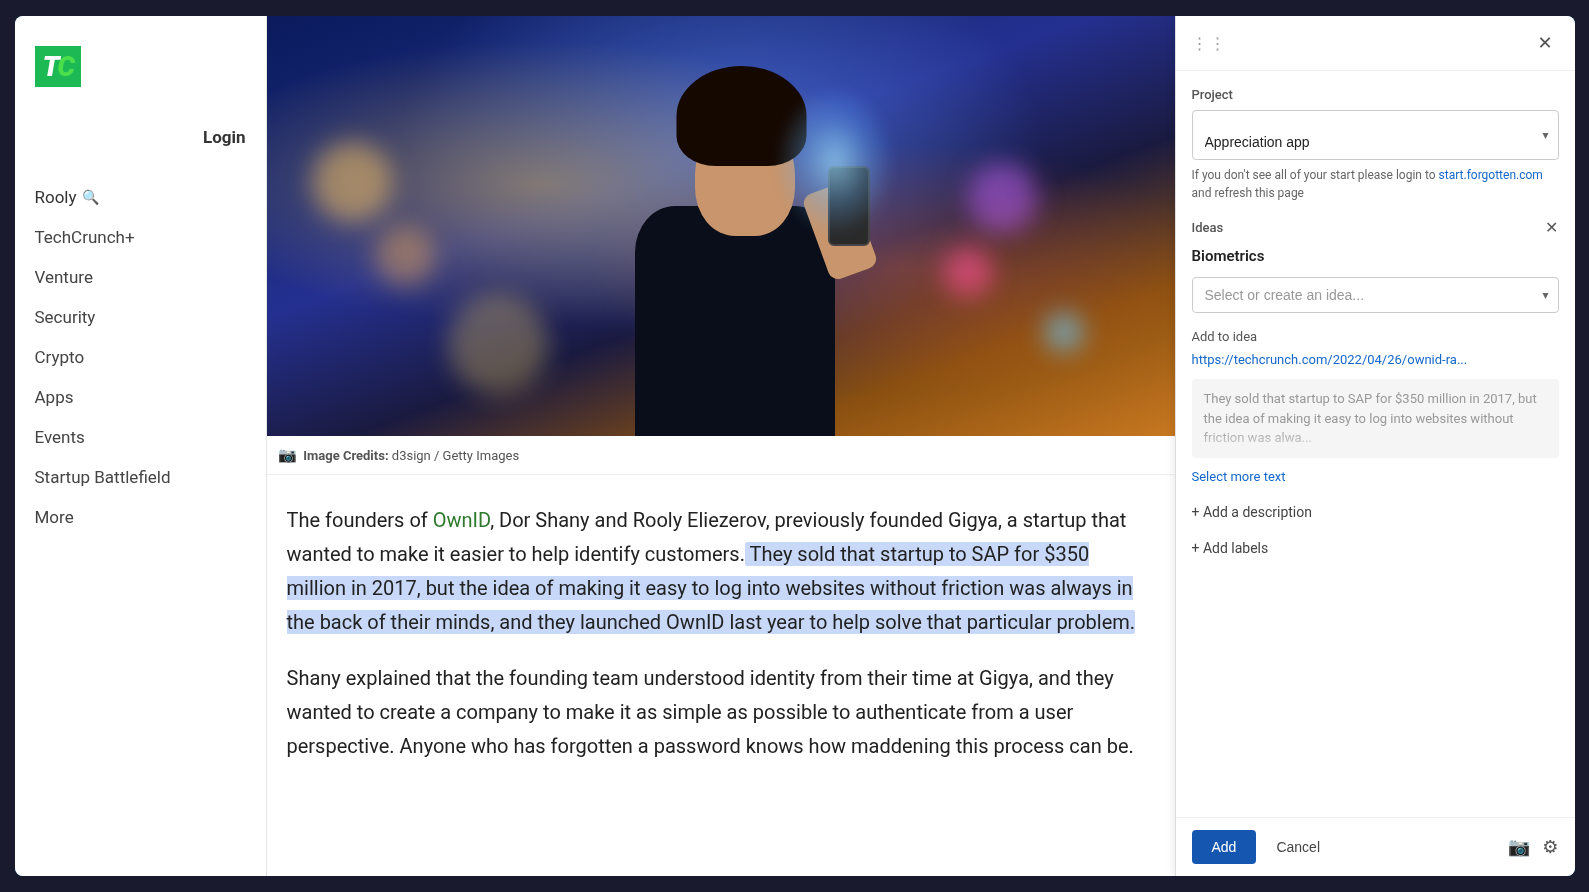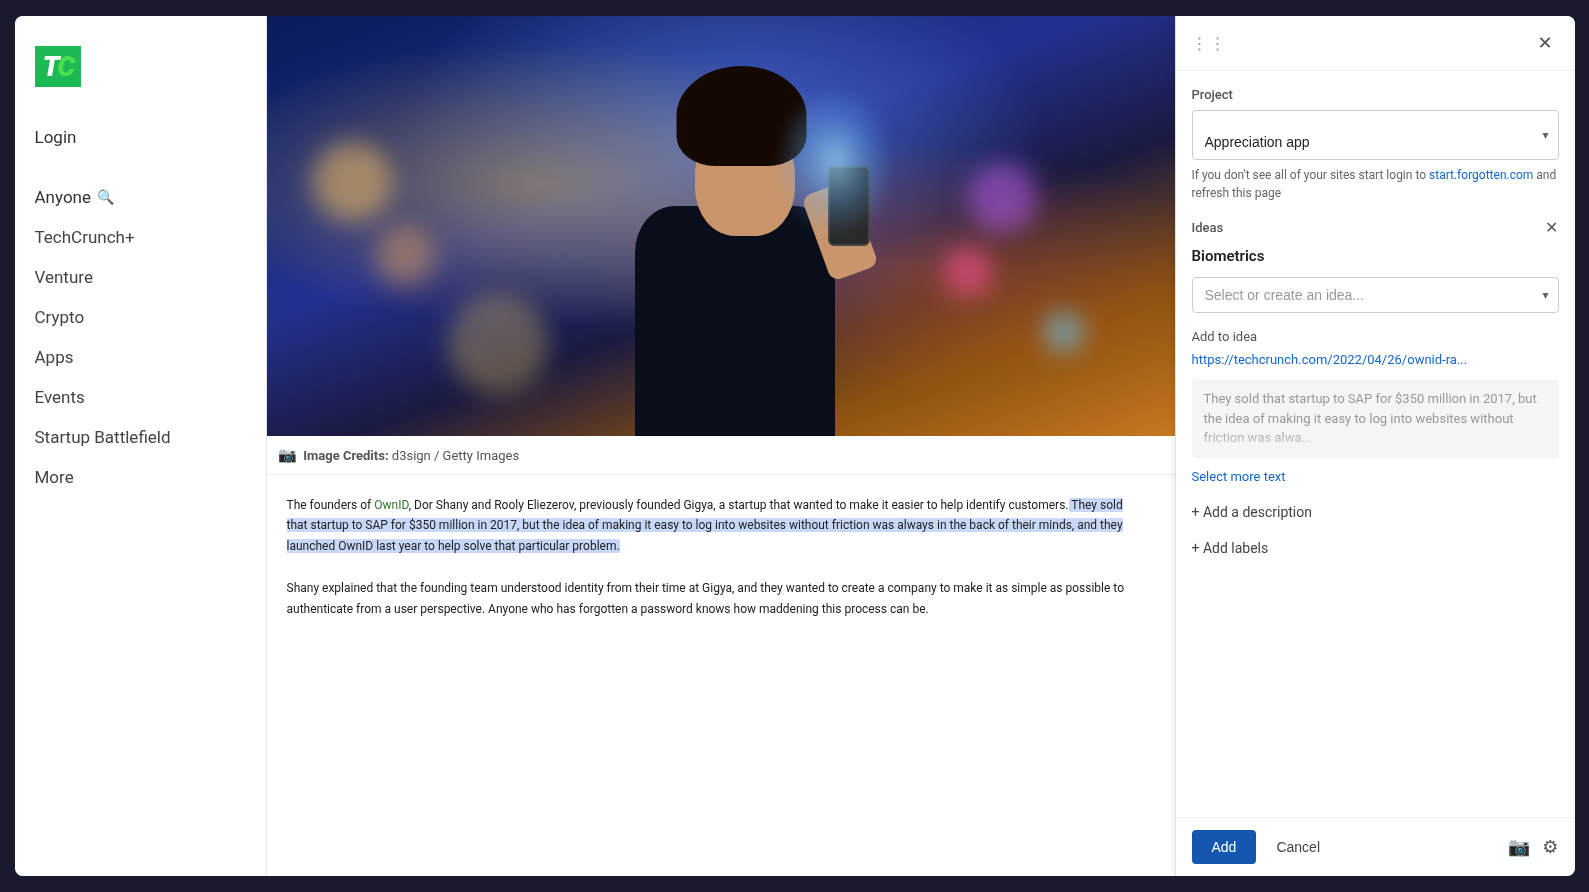--- a/index.html
+++ b/index.html
@@ -55,22 +55,23 @@
       font-size: 17px;
       color: #444;
       padding: 10px 0;
       cursor: pointer;
       display: flex;
       align-items: center;
       gap: 6px;
     }
     .sidebar-item.login {
       color: #333;
-      font-weight: 400;
+      font-weight: 700;
       margin-bottom: 20px;
+      justify-content: flex-end;
     }
     .sidebar-item.search {
       color: #333;
     }
     .search-icon-inline {
       font-size: 14px;
     }
     
     .main-content {
       flex: 1;
@@ -110,24 +111,25 @@
       border-bottom: 1px solid #eee;
     }
     .camera-icon {
       color: #4caf50;
       font-size: 15px;
     }
     .article-body {
       padding: 20px 30px 40px 20px;
     }
     .article-para {
-      font-size: 12px;
+      font-size: 20px;
       line-height: 1.7;
       color: #222;
       margin-bottom: 22px;
+      margin-top: 8px;
     }
     .ownid-link {
       color: #2d7a2d;
       text-decoration: none;
     }
     .highlighted-text {
       background: #c8d8f8;
       border-radius: 2px;
     }
     
@@ -359,28 +361,31 @@
     <div class="logo-area">
       <div class="tc-logo">
         <div class="tc-logo-box"><span style="font-size:28px;font-weight:900;font-style:italic;letter-spacing:-2px;color:#fff;">T</span><span style="font-size:28px;font-weight:900;font-style:italic;letter-spacing:-2px;color:#4cdf4c;">C</span></div>
       </div>
     </div>
     <nav class="sidebar-nav">
       <div class="sidebar-item login">
         <span>Login</span>
       </div>
       <div class="sidebar-item search">
-        <span>Anyone</span>
+        <span>Rooly</span>
         <span class="search-icon-inline">🔍</span>
       </div>
       <div class="sidebar-item">
         <span>TechCrunch+</span>
       </div>
       <div class="sidebar-item">
         <span>Venture</span>
+      </div>
+      <div class="sidebar-item">
+        <span>Security</span>
       </div>
       <div class="sidebar-item">
         <span>Crypto</span>
       </div>
       <div class="sidebar-item">
         <span>Apps</span>
       </div>
       <div class="sidebar-item">
         <span>Events</span>
       </div>
@@ -448,21 +453,21 @@
       <div class="field-label">Project</div>
       <div class="select-wrapper">
         <select class="select-field">
           <option>Appreciation app</option>
           <option>My Ideas</option>
           <option>Research</option>
         </select>
         <span class="select-arrow">▾</span>
       </div>
       <p class="hint-text">
-        <span>If you don't see all of your sites start login to </span><a href="#" class="hint-link">start.forgotten.com</a><span> and refresh this page</span>
+        <span>If you don't see all of your start please login to </span><a href="#" class="hint-link">start.forgotten.com</a><span> and refresh this page</span>
       </p>
 
       <div class="ideas-section">
         <div class="ideas-header">
           <span class="ideas-label">Ideas</span>
           <button class="ideas-close-btn">✕</button>
         </div>
         <div class="biometrics-tag">Biometrics</div>
         <div class="idea-select-wrapper">
           <select class="idea-select-field">

